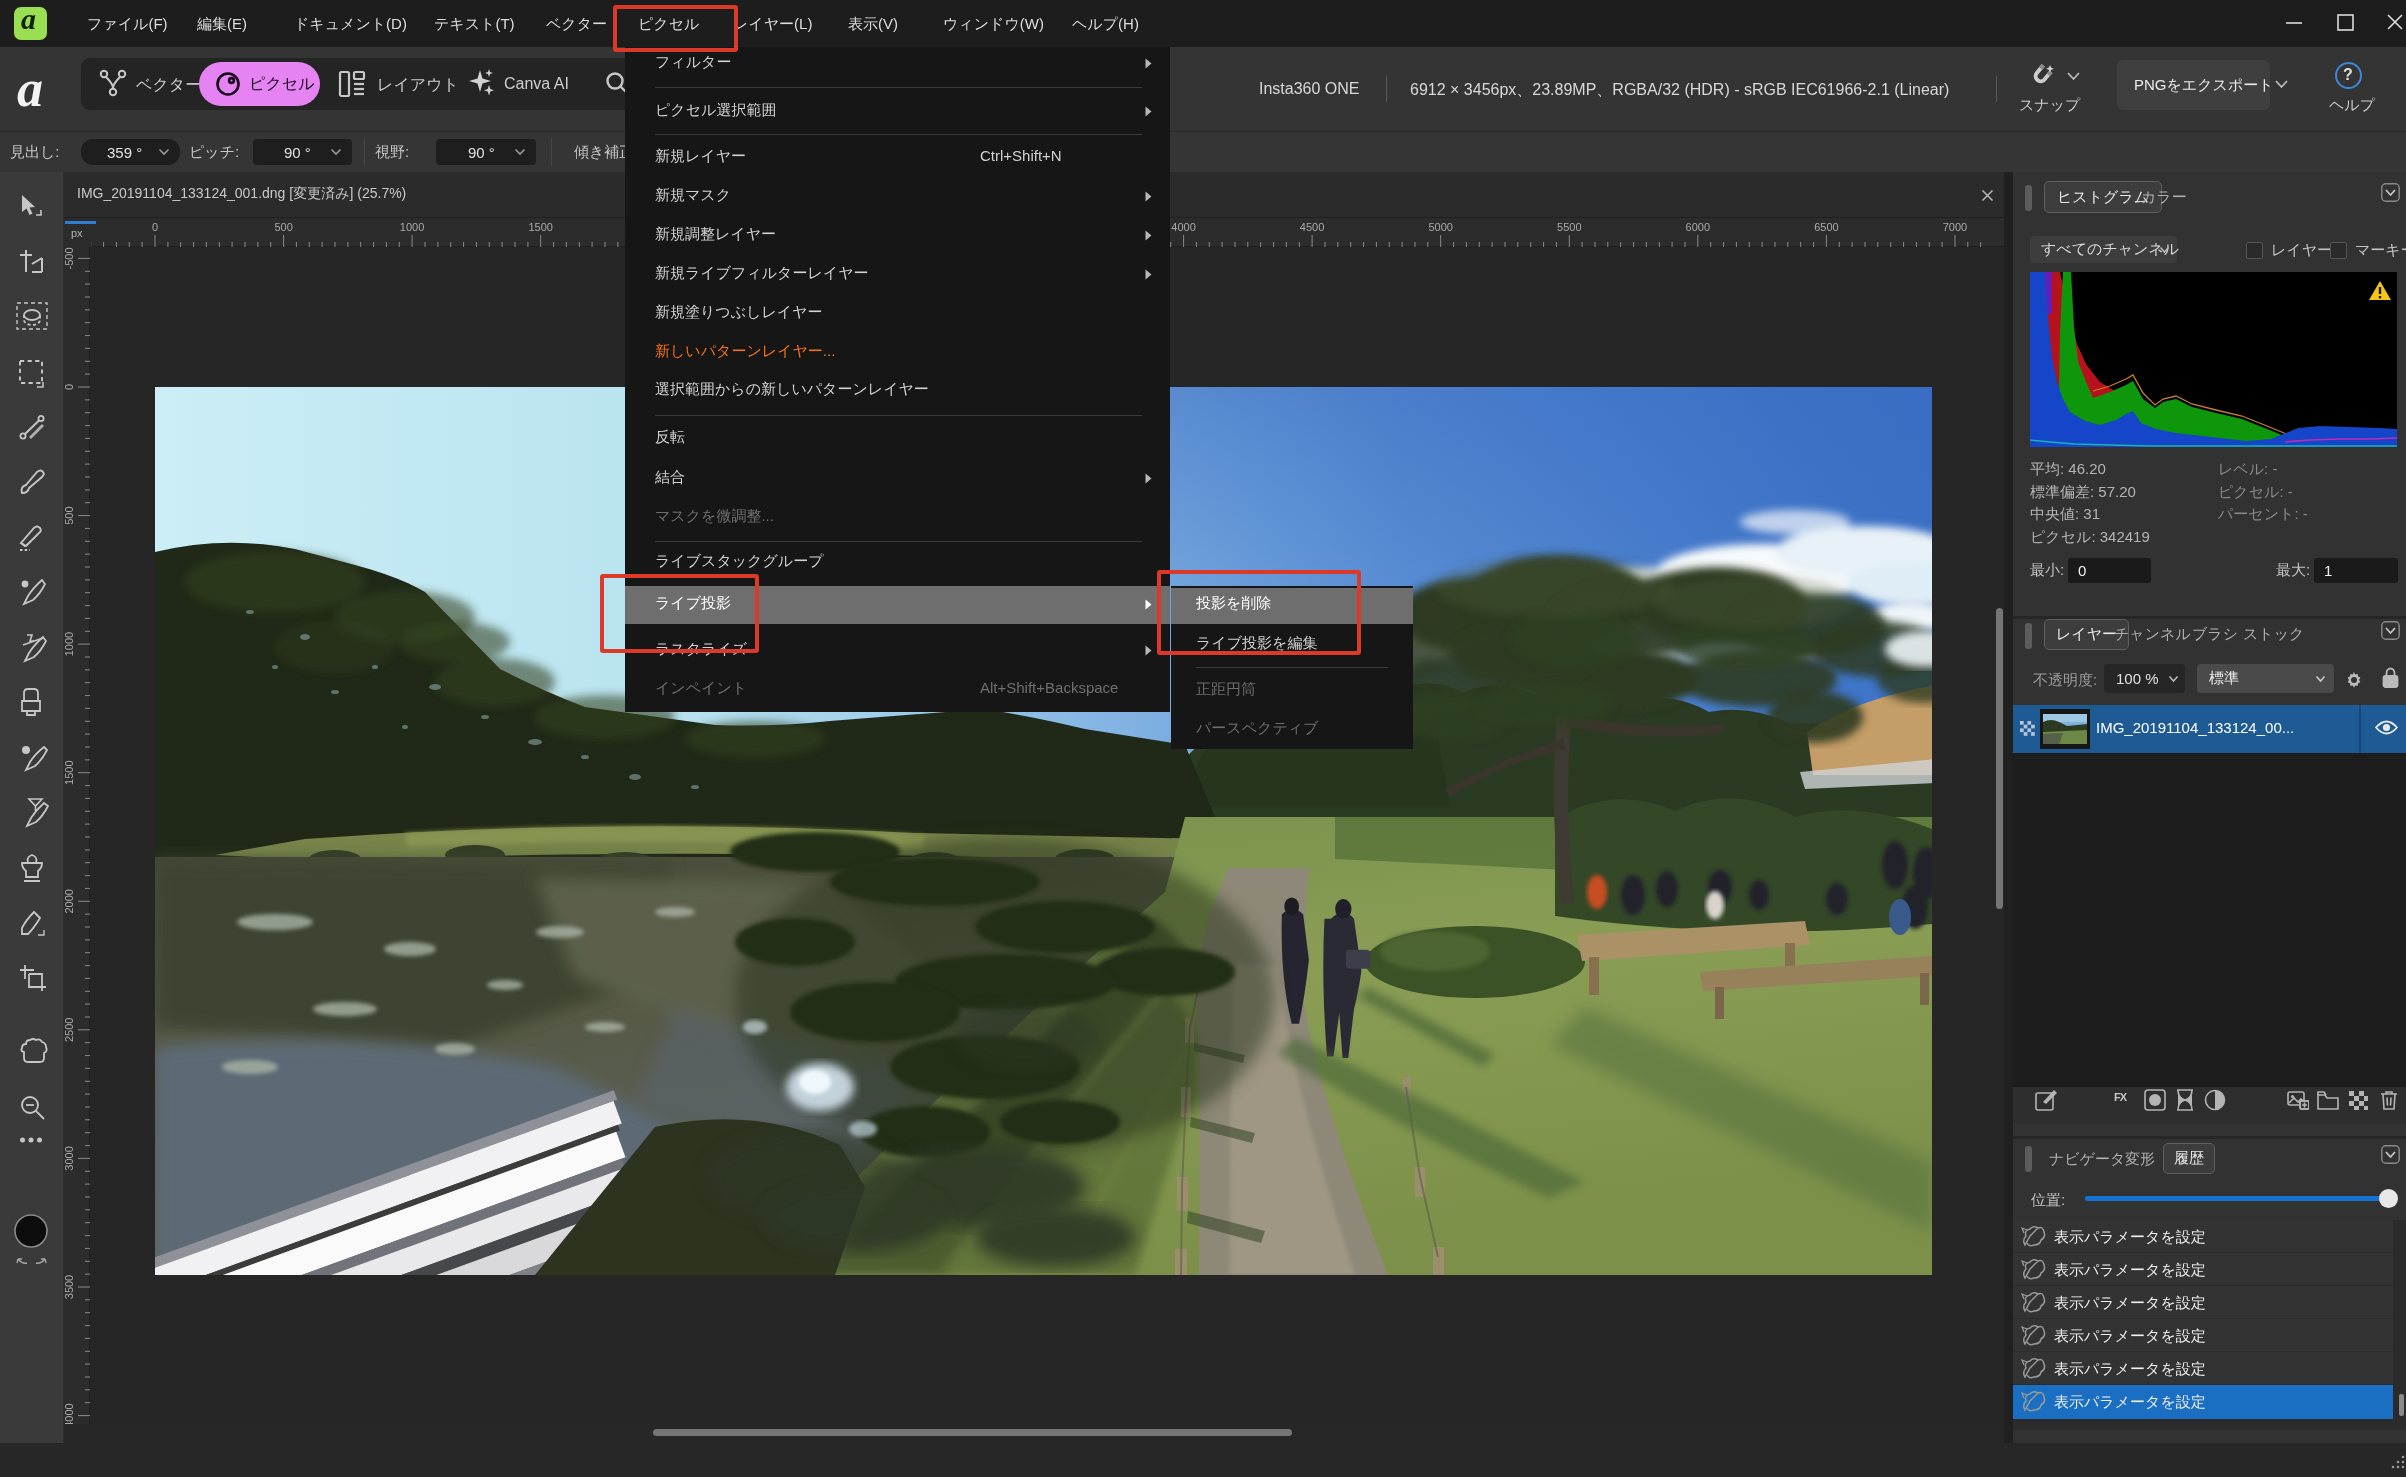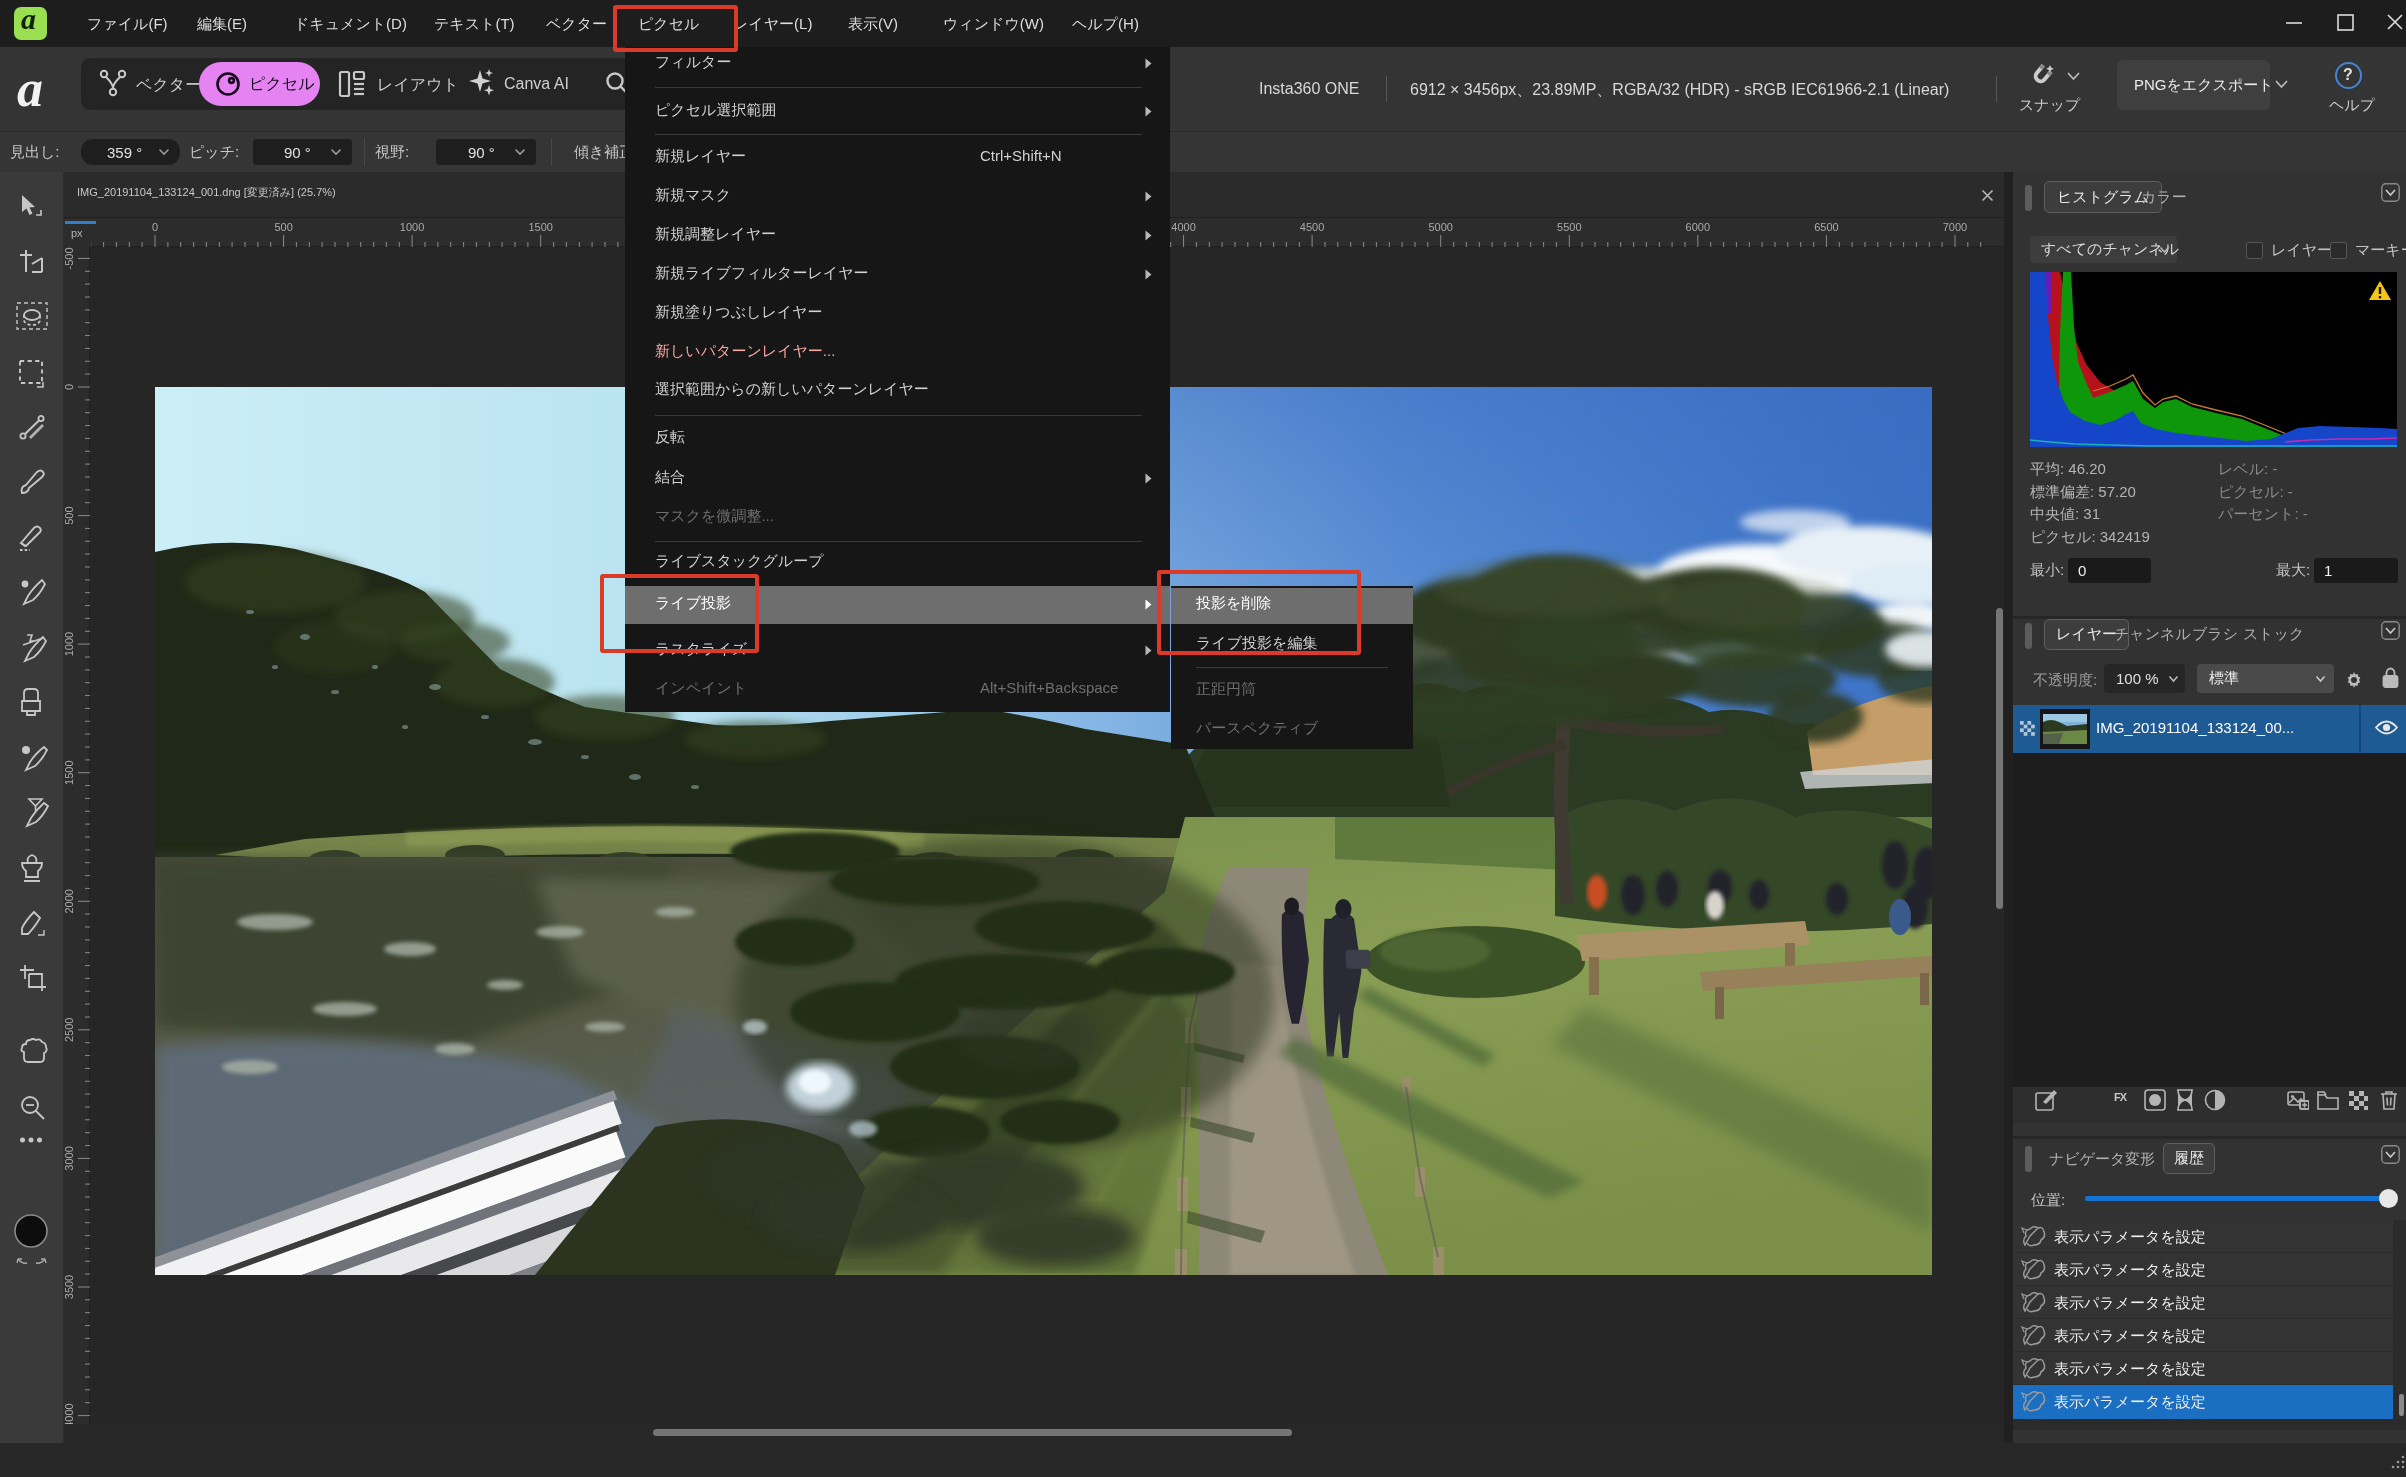--- a/index.html
+++ b/index.html
@@ -743,21 +743,21 @@
         <span style="margin-left:32px;color:#e0e0e0">90 °</span>
       </div>
 <svg class="a" style="left:514px;top:16px" width="12" height="8" viewBox="0 0 12 8" fill="none" stroke="#999" stroke-width="1.6">
         <path d="M1.5 1.5 L6 6 L10.5 1.5"></path>
       </svg>
 <div class="a" style="left:551px;top:6px;width:1px;height:28px;background:#484848;"></div>
 <span class="a" style="left:574px;top:11px;color:#c8c8c8">傾き補正</span>
 </div>
 
 <div class="a" id="tabbar" style="left:64px;top:172px;width:1949px;height:46px;background:#2b2b2b;border-bottom:1px solid #202020;box-sizing:border-box;">
-<span class="a" style="left:13px;top:13px;color:#c9c9c9;font-size:11px">IMG_20191104_133124_001.dng [変更済み] (25.7%)</span>
+<span class="a" style="left:13px;top:13px;color:#c9c9c9;font-size:14px">IMG_20191104_133124_001.dng [変更済み] (25.7%)</span>
 <svg class="a" style="left:1917px;top:17px" width="13" height="13" viewBox="0 0 13 13" stroke="#b9b9b9" stroke-width="1.5">
         <path d="M1.5 1.5 L11.5 11.5 M11.5 1.5 L1.5 11.5"></path>
       </svg>
 </div>
 
 <div class="a" style="left:2004px;top:172px;width:9px;height:1271px;background:#202020;"></div>
 <div class="a" id="rpanel" style="left:2013px;top:172px;width:393px;height:1271px;background:#323232;font-size:15px;">
 
 <div class="a" style="left:12px;top:13px;width:7px;height:26px;background:#5c5c5c;border-radius:3px;"></div>
 <div class="a ct" style="left:31px;top:9px;height:30px;padding:0 12px;background:#3d3d3d;border:1px solid #5f5f5f;border-radius:5px;color:#e8e8e8">ヒストグラム</div>
@@ -1002,21 +1002,21 @@
       </svg>
       <span class="a" style="left:30px;top:178px;color:#d2d2d2">新規調整レイヤー</span>
       <svg class="a" style="left:520px;top:183px" width="7" height="11" viewBox="0 0 7 11">
         <path d="M0.5 0.5 L6.5 5.5 L0.5 10.5 Z" fill="#b8b8b8"></path>
       </svg>
       <span class="a" style="left:30px;top:217px;color:#d2d2d2">新規ライブフィルターレイヤー</span>
       <svg class="a" style="left:520px;top:222px" width="7" height="11" viewBox="0 0 7 11">
         <path d="M0.5 0.5 L6.5 5.5 L0.5 10.5 Z" fill="#b8b8b8"></path>
       </svg>
       <span class="a" style="left:30px;top:256px;color:#d2d2d2">新規塗りつぶしレイヤー</span>
-      <span class="a" style="left:30px;top:295px;color:#fca5a5">新しいパターンレイヤー...</span>
+      <span class="a" style="left:30px;top:295px;color:#f97316">新しいパターンレイヤー...</span>
       <span class="a" style="left:30px;top:333px;color:#d2d2d2">選択範囲からの新しいパターンレイヤー</span>
       <span class="a" style="left:30px;top:381px;color:#d2d2d2">反転</span>
       <span class="a" style="left:30px;top:421px;color:#d2d2d2">結合</span>
       <svg class="a" style="left:520px;top:426px" width="7" height="11" viewBox="0 0 7 11">
         <path d="M0.5 0.5 L6.5 5.5 L0.5 10.5 Z" fill="#b8b8b8"></path>
       </svg>
       <span class="a" style="left:30px;top:460px;color:#6f6f6f">マスクを微調整...</span>
       <span class="a" style="left:30px;top:505px;color:#d2d2d2">ライブスタックグループ</span>
       <span class="a" style="left:30px;top:547px;color:#ffffff">ライブ投影</span>
       <svg class="a" style="left:520px;top:552px" width="7" height="11" viewBox="0 0 7 11">

